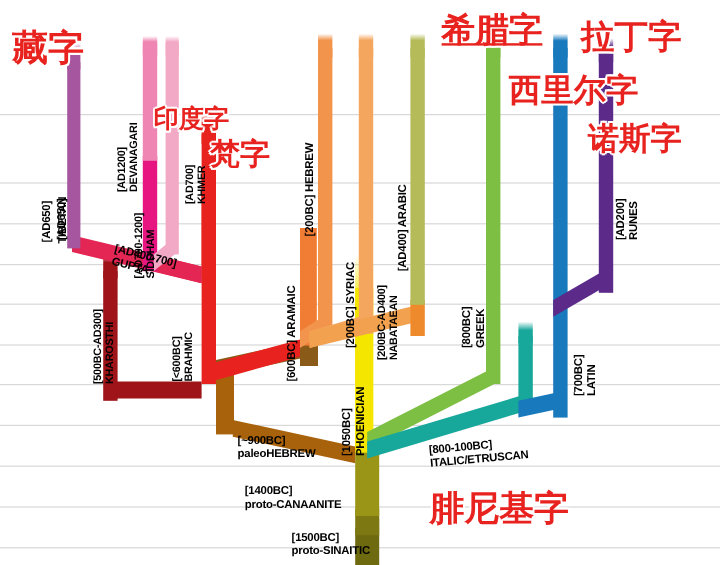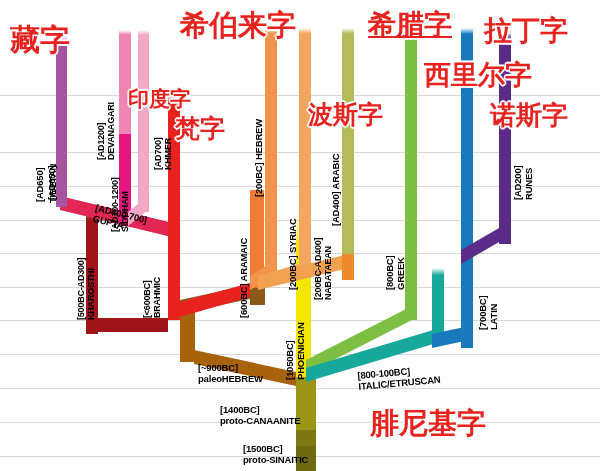--- a/index.html
+++ b/index.html
@@ -309,44 +309,42 @@
   <div class="lbl dlbl" style="left:186px;top:362px;margin-left:12px;">
     <span class="d">[~900BC]</span>
     <span class="n">paleoHEBREW</span>
   </div>
 
   <div class="lbl dlbl" style="left:357px;top:370px;transform:rotate(-5deg);">
     <span class="d">[800-100BC]</span>
     <span class="n">ITALIC/ETRUSCAN</span>
   </div>
 
-  <div class="lbl dlbl" style="left:220px;top:404px;">
+  <div class="lbl dlbl" style="left:204px;top:404px;">
     <span class="d">[1400BC]</span>
     <span class="n">proto-CANAANITE</span>
   </div>
 
   <div class="lbl dlbl" style="left:243px;top:443px;">
     <span class="d">[1500BC]</span>
     <span class="n">proto-SINAITIC</span>
   </div>
 
   <div class="cn" style="left:10px;top:20px;font-size:30px;">藏字</div>
 
   <div class="cn" style="left:128px;top:85px;font-size:21px;">印度字</div>
 
   <div class="cn" style="left:175px;top:112px;font-size:25px;">梵字</div>
 
-  <div class="cn" style="left:180px;top:6px;font-size:29px;">希伯来字</div>
-
-
-  <div class="cn" style="left:308px;top:98px;font-size:25px;">波斯字</div>
+
+
 
   <div class="cn" style="left:368px;top:6px;font-size:28px;text-decoration:underline;">希腊字</div>
 
   <div class="cn" style="left:484px;top:12px;font-size:28px;">拉丁字</div>
 
   <div class="cn" style="left:424px;top:57px;font-size:27px;">西里尔字</div>
 
   <div class="cn" style="left:490px;top:98px;font-size:26px;">诺斯字</div>
 
-  <div class="cn" style="left:358px;top:404px;font-size:29px;margin-left:12px;">腓尼基字</div>
+  <div class="cn" style="left:358px;top:404px;font-size:29px;">腓尼基字</div>
 
 </div>
 
 </body></html>

